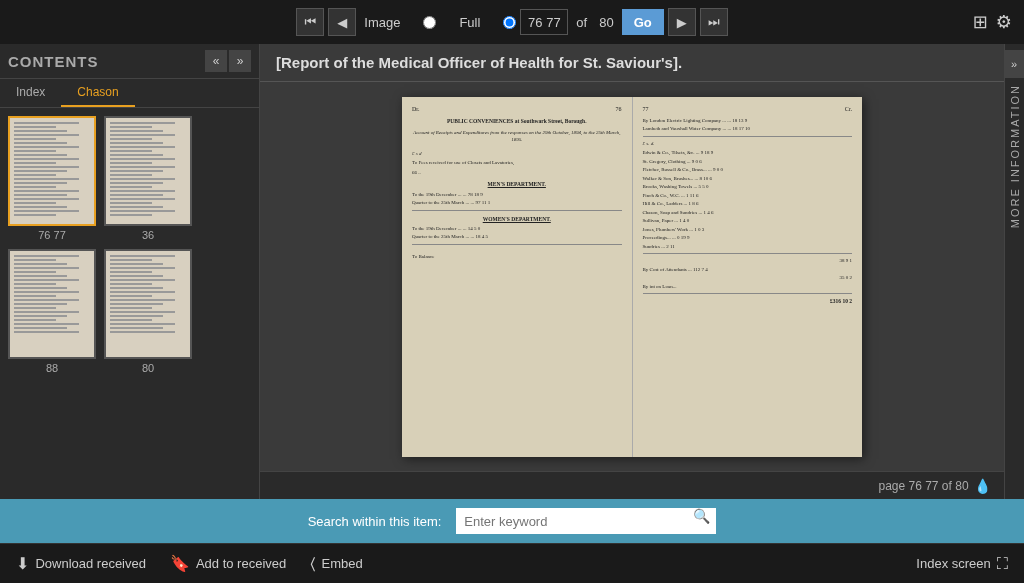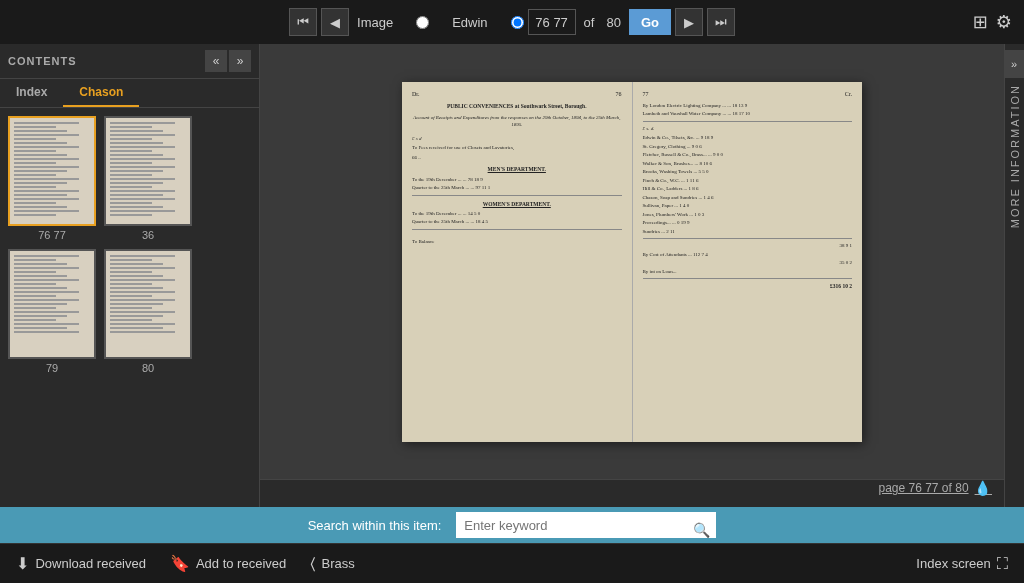--- a/index.html
+++ b/index.html
@@ -103,21 +103,21 @@
       border-right: 1px solid #444;
     }
     #sidebar-header {
       display: flex;
       align-items: center;
       justify-content: space-between;
       padding: 6px 8px;
       border-bottom: 1px solid #444;
     }
     #sidebar-title {
-      font-size: 11px;
+      font-size: 15px;
       font-weight: bold;
       color: #aaa;
       letter-spacing: 1px;
     }
     .sidebar-nav-btns {
       display: flex;
       gap: 2px;
     }
     .sidebar-nav-btn {
       background: #444;
@@ -127,21 +127,20 @@
       height: 22px;
       cursor: pointer;
       font-size: 12px;
       display: flex;
       align-items: center;
       justify-content: center;
     }
     #tab-bar {
       display: flex;
       border-bottom: 1px solid #444;
-      font-weight: bold;
     }
     .tab {
       padding: 6px 16px;
       font-size: 12px;
       cursor: pointer;
       color: #aaa;
       border-bottom: 2px solid transparent;
     }
     .tab.active {
       color: #e8a020;
@@ -296,58 +295,57 @@
       color: #aaa;
       letter-spacing: 2px;
       cursor: pointer;
     }
 
     
     #status-bar {
       background: #2a2a2a;
       height: 28px;
       display: flex;
-      align-items: flex-start;
+      align-items: center;
       justify-content: flex-end;
       padding: 0 12px;
       border-top: 1px solid #444;
       flex-shrink: 0;
       font-size: 12px;
       color: #aaa;
-      text-decoration: underline;
     }
     .page-info {
       display: flex;
       align-items: center;
       gap: 6px;
     }
     .droplet-icon {
       color: #5b9bd5;
       font-size: 14px;
     }
 
     
     #search-bar {
       background: #4a9ab5;
-      height: 36px;
+      height: 44px;
       display: flex;
       align-items: center;
       justify-content: center;
       gap: 15px;
       flex-shrink: 0;
     }
     .search-label {
       font-size: 13px;
       color: white;
       font-weight: 500;
     }
     .search-input-wrap {
       position: relative;
       display: flex;
-      align-items: flex-end;
+      align-items: flex-start;
     }
     .search-input {
       width: 260px;
       height: 26px;
       border: none;
       padding: 0 30px 0 8px;
       font-size: 13px;
       background: white;
       color: #333;
     }
@@ -399,21 +397,21 @@
 </head>
 <body>
 
 <div id="top-bar">
   <button class="nav-btn">⏮</button>
   <button class="nav-btn">◀</button>
 
   <div class="radio-group">
     <span class="nav-label">Image</span>
     <input type="radio" name="navmode" style="">
-    <span class="nav-label">Edwin</span>
+    <span class="nav-label">Full</span>
     <input type="radio" name="navmode" checked="" style="">
   </div>
 
   <input class="page-input" type="text" value="76 77" style="">
   <span class="nav-label">of</span>
   <span class="nav-label">80</span>
   <button class="go-btn">Go</button>
   <button class="nav-btn">▶</button>
   <button class="nav-btn">⏭</button>
 
@@ -524,21 +522,21 @@
               <div class="thumb-line medium"></div>
                 <div class="thumb-line short"></div>
               <div class="thumb-line"></div>
                 <div class="thumb-line medium"></div>
               <div class="thumb-line short"></div>
                 <div class="thumb-line"></div>
               <div class="thumb-line medium"></div>
                 <div class="thumb-line"></div>
             </div>
           </div>
-          <span class="thumb-label">79</span>
+          <span class="thumb-label">88</span>
         </div>
 
         <div class="thumb-item">
           <div class="thumb-img">
             <div class="thumb-lines">
               <div class="thumb-line"></div>
                 <div class="thumb-line short"></div>
               <div class="thumb-line medium"></div>
                 <div class="thumb-line"></div>
               <div class="thumb-line short"></div>
@@ -559,20 +557,21 @@
                 <div class="thumb-line"></div>
             </div>
           </div>
           <span class="thumb-label">80</span>
         </div>
       </div>
     </div>
   </div>
 
   <div id="doc-area">
+    <div id="doc-title">[Report of the Medical Officer of Health for St. Saviour's].</div>
     <div id="doc-viewport">
       <div class="doc-page-spread">
 
         <div class="doc-page-left">
           <div style="display:flex; justify-content:space-between; font-size:6px; margin-bottom:3px;">
             <span>Dr.</span>
             <span>76</span>
           </div>
           <div class="doc-header">PUBLIC CONVENIENCES at Southwark Street, Borough.</div>
           <div class="doc-subheader">Account of Receipts and Expenditures from the responses on the 29th October, 1894, to the 25th March, 1895.</div>
@@ -649,19 +648,19 @@
   <div class="bottom-action">
     <span class="bottom-action-icon">⬇</span>
     <span>Download received</span>
   </div>
   <div class="bottom-action">
     <span class="bottom-action-icon">🔖</span>
     <span>Add to received</span>
   </div>
   <div class="bottom-action">
     <span class="bottom-action-icon">〈</span>
-    <span>Brass</span>
+    <span>Embed</span>
   </div>
   <div class="bottom-right">
     <span>Index screen</span>
     <span class="fullscreen-icon">⛶</span>
   </div>
 </div>
 
 </body></html>

